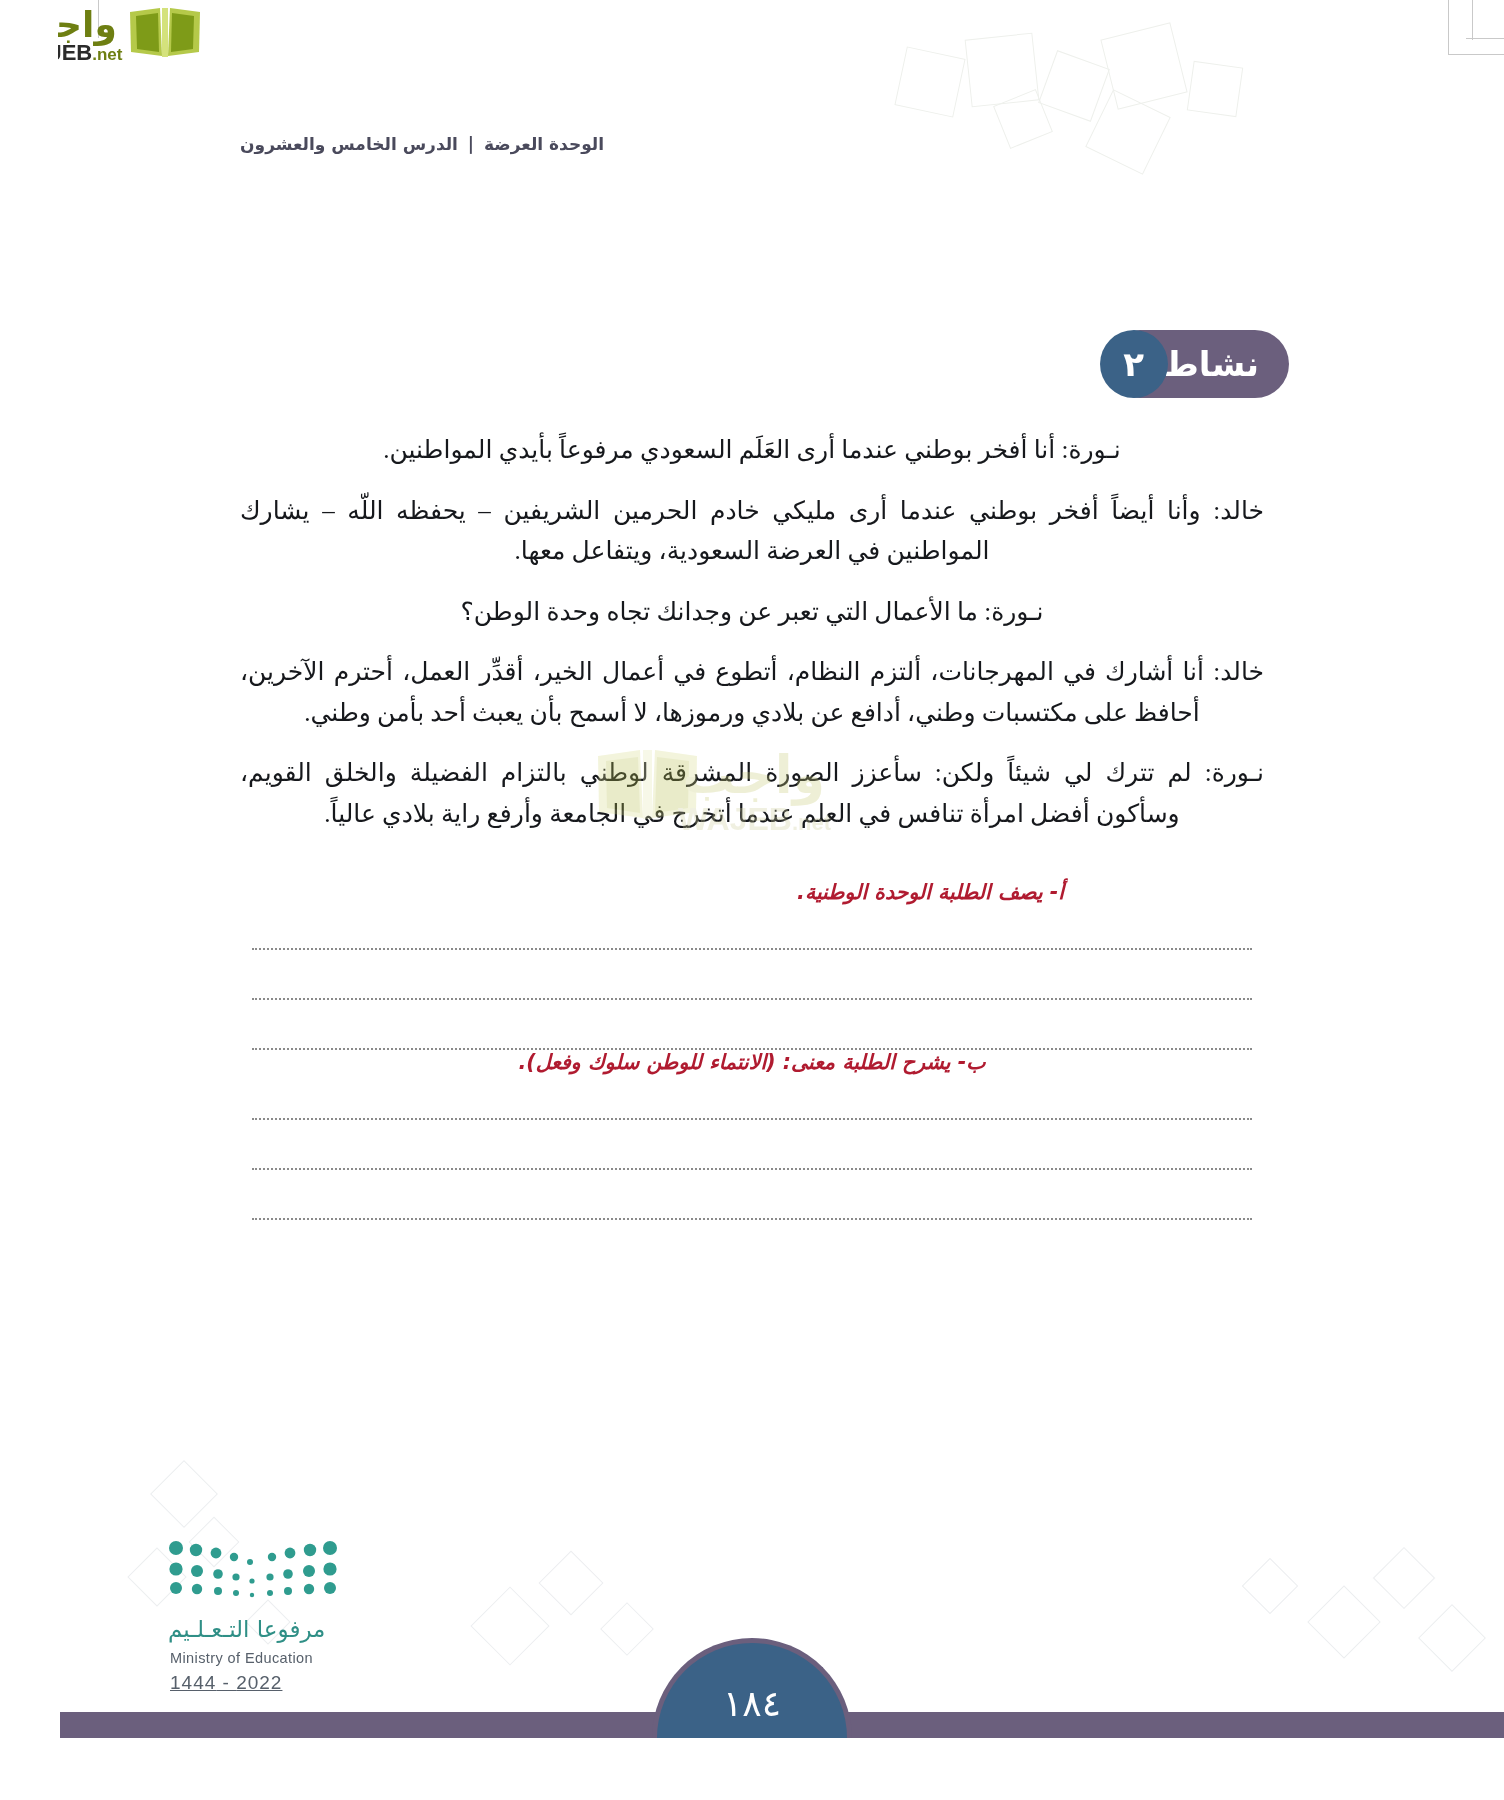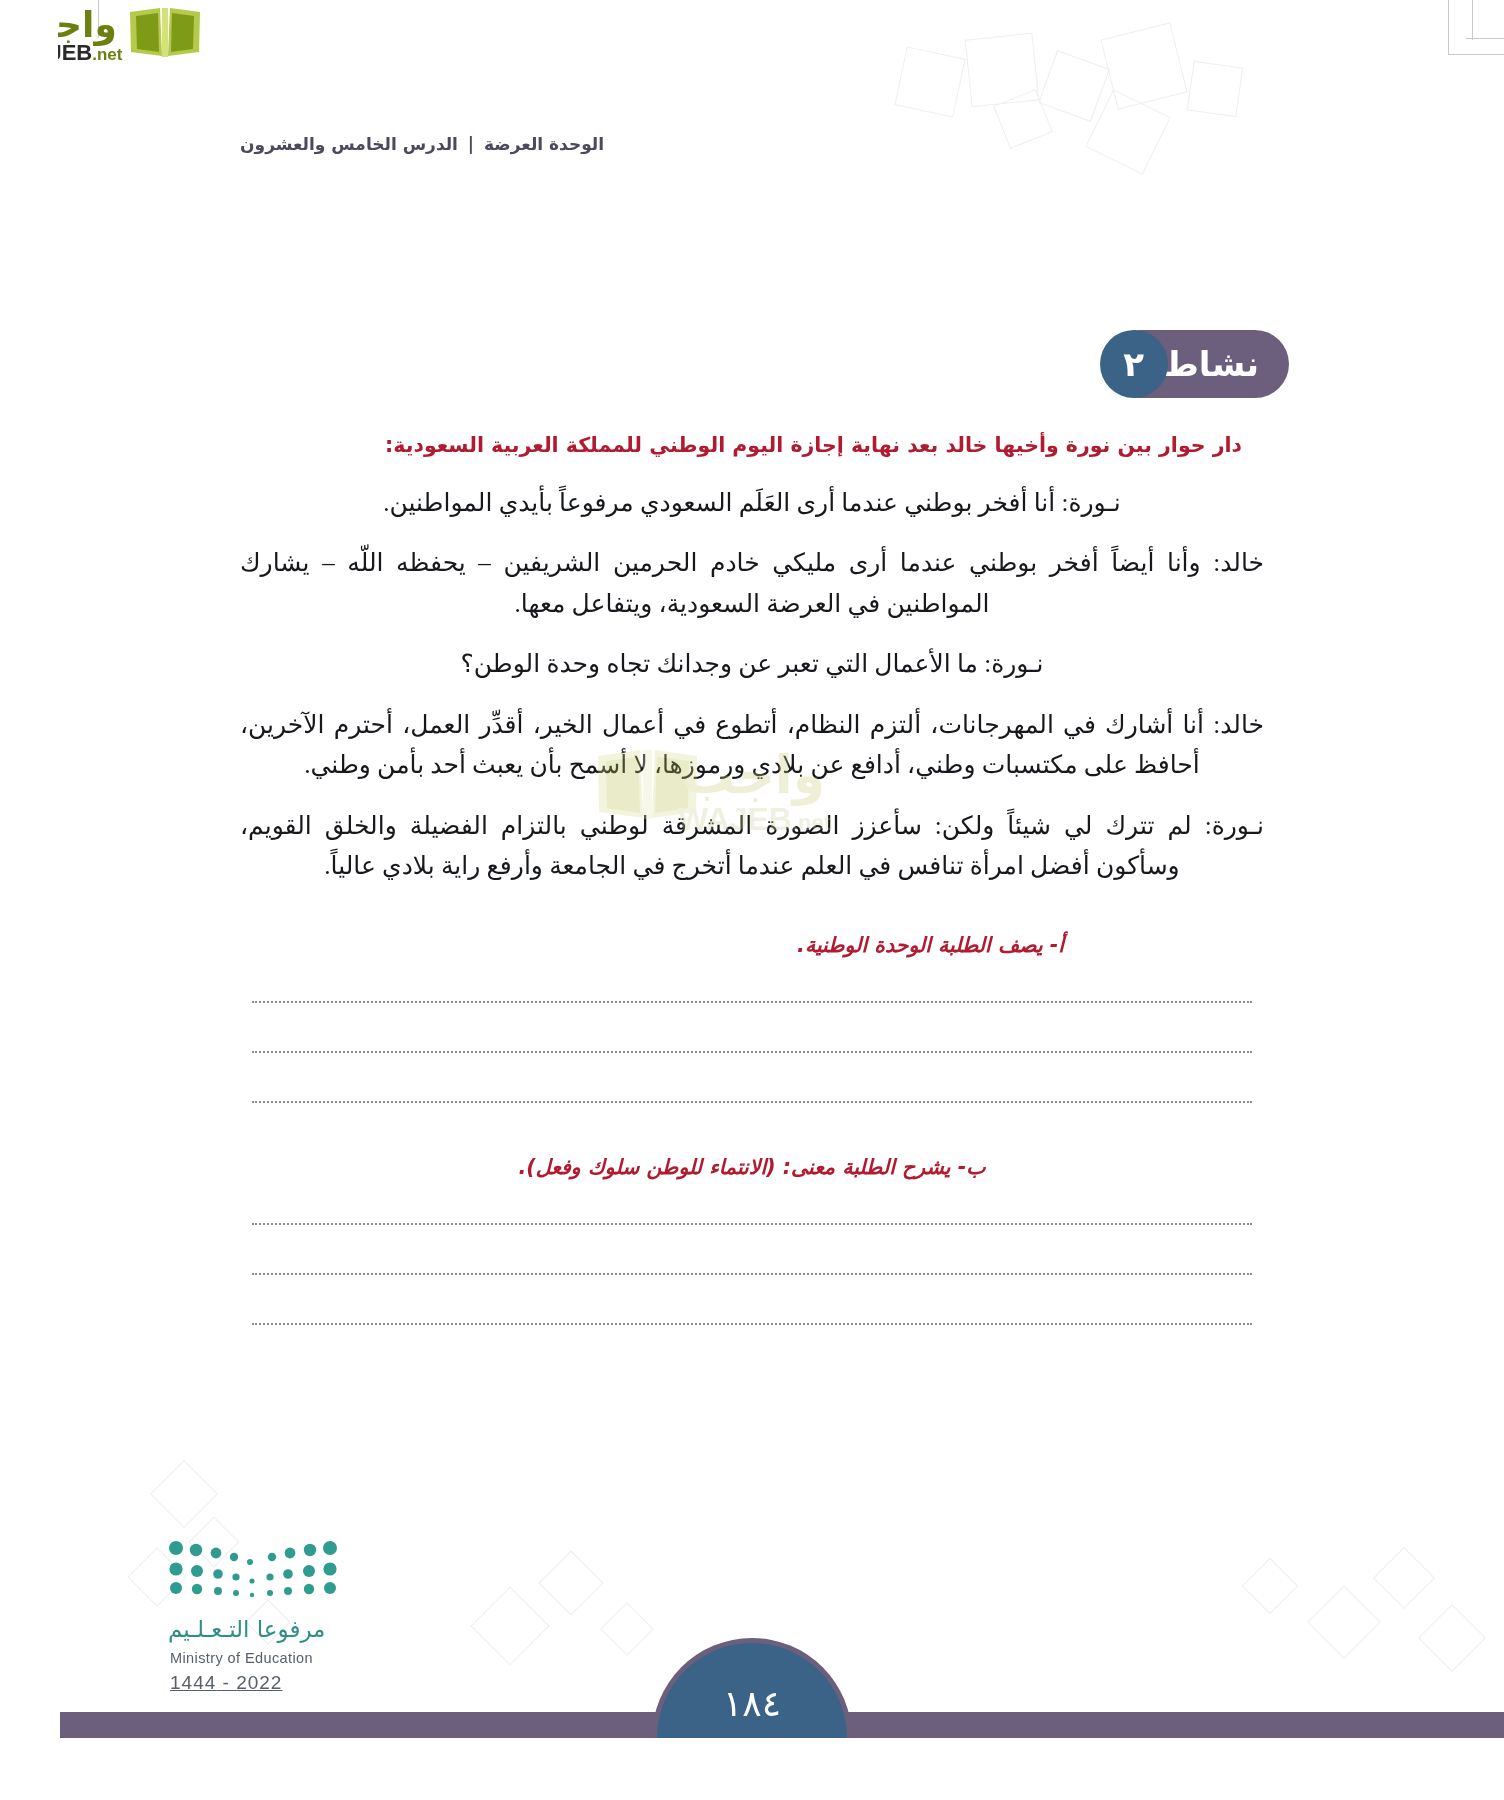--- a/index.html
+++ b/index.html
@@ -165,21 +165,21 @@
   .question {
     color: #b01b30;
     font-family: "DejaVu Sans", sans-serif;
     font-weight: 700;
     font-size: 20.5px;
     text-align: center;
     margin: 0;
     font-style: italic;
   }
   .q-a { margin-top: 46px; padding-right: 200px; text-align: right;}
-  .q-b { margin-top: 52px; text-align: center; }
+  .q-b { text-align: center; }
 
   .answer-lines { margin-top: 18px; }
   .dot-line {
     height: 26px;
     border-bottom: 2.5px dotted #8a8a8a;
     margin: 0 12px 22px 12px;
   }
   .dot-line.last { margin-bottom: 0; }
 
   
@@ -334,21 +334,20 @@
     <div class="badge-pill">
       <span>نشاط</span>
       <div class="badge-circle">
         <span>٢</span>
       </div>
     </div>
   </div>
 
   <div class="content">
 
-    <p class="red-heading">دار حوار بين نورة وأخيها خالد بعد نهاية إجازة اليوم الوطني للمملكة العربية السعودية:</p>
 
     <p class="dialog-line">نـورة: أنا أفخر بوطني عندما أرى العَلَم السعودي مرفوعاً بأيدي المواطنين.</p>
     <p class="dialog-line">خالد: وأنا أيضاً أفخر بوطني عندما أرى مليكي خادم الحرمين الشريفين – يحفظه اللّه – يشارك المواطنين ﻓﻲ العرضة السعودية، ويتفاعل معها.</p>
     <p class="dialog-line">نـورة: ما الأعمال التي تعبر عن وجدانك تجاه وحدة الوطن؟</p>
     <p class="dialog-line">خالد: أنا أشارك ﻓﻲ المهرجانات، ألتزم النظام، أتطوع ﻓﻲ أعمال الخير، أقدِّر العمل، أحترم الآخرين، أحافظ على مكتسبات وطني، أدافع عن بلادي ورموزها، لا أسمح بأن يعبث أحد بأمن وطني.</p>
     <p class="dialog-line">نـورة: لم تترك لي شيئاً ولكن: سأعزز الصورة المشرقة لوطني بالتزام الفضيلة والخلق القويم، وسأكون أفضل امرأة تنافس ﻓﻲ العلم عندما أتخرج ﻓﻲ الجامعة وأرفع راية بلادي عالياً.</p>
 
     <p class="question q-a">أ- يصف الطلبة الوحدة الوطنية.</p>
     <div class="answer-lines">
       <div class="dot-line"></div>

